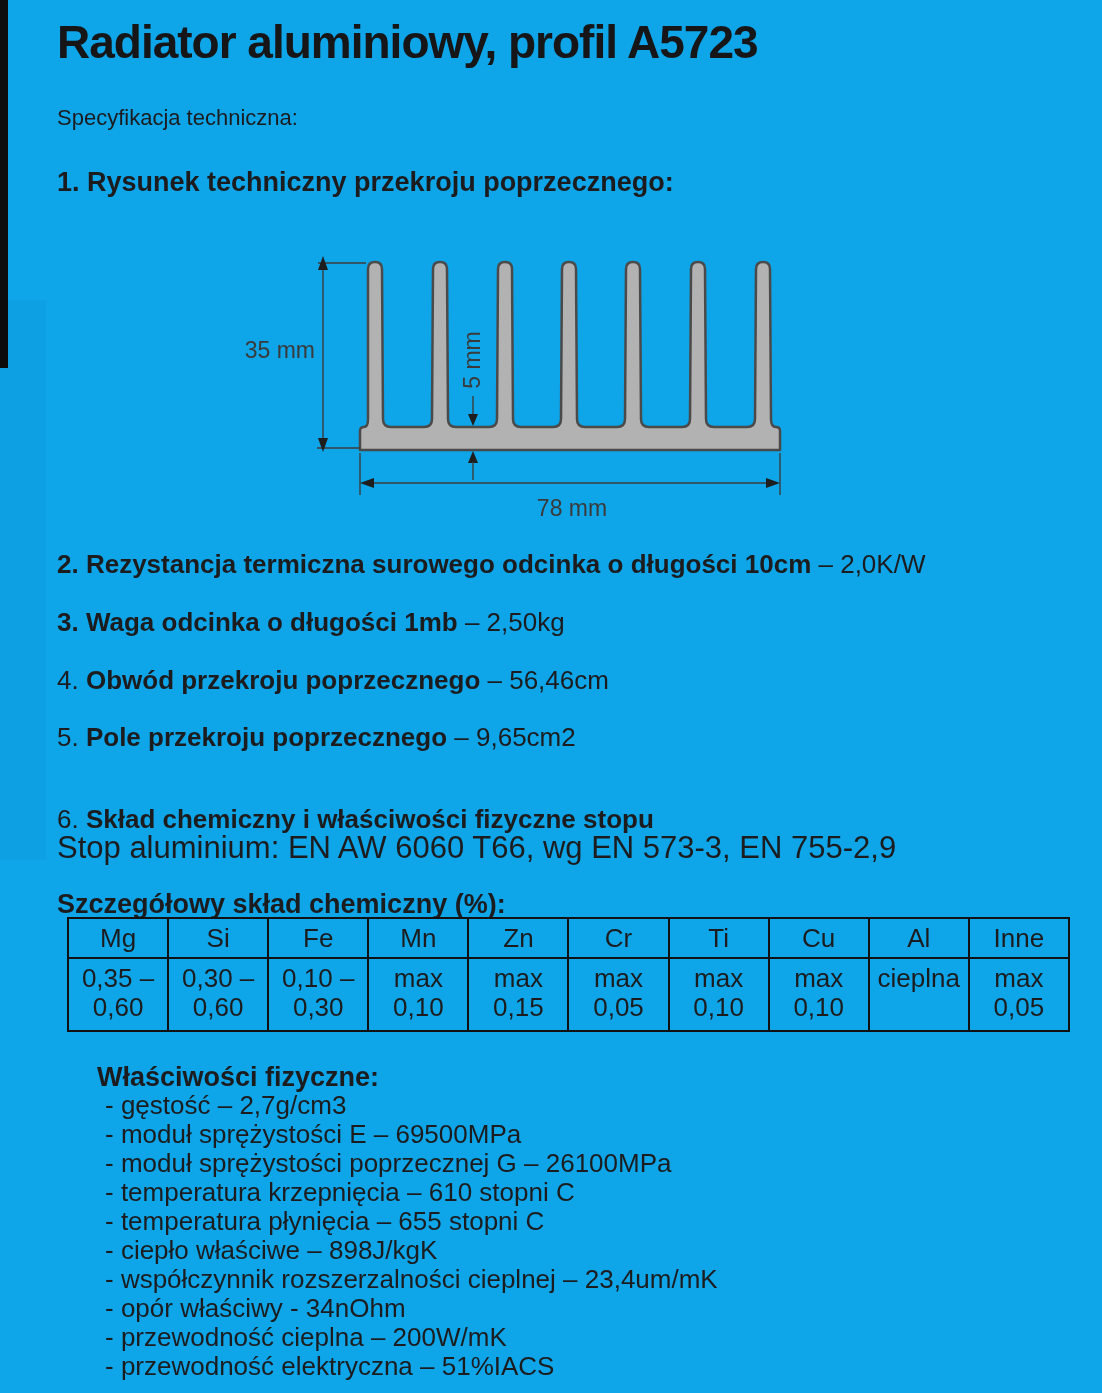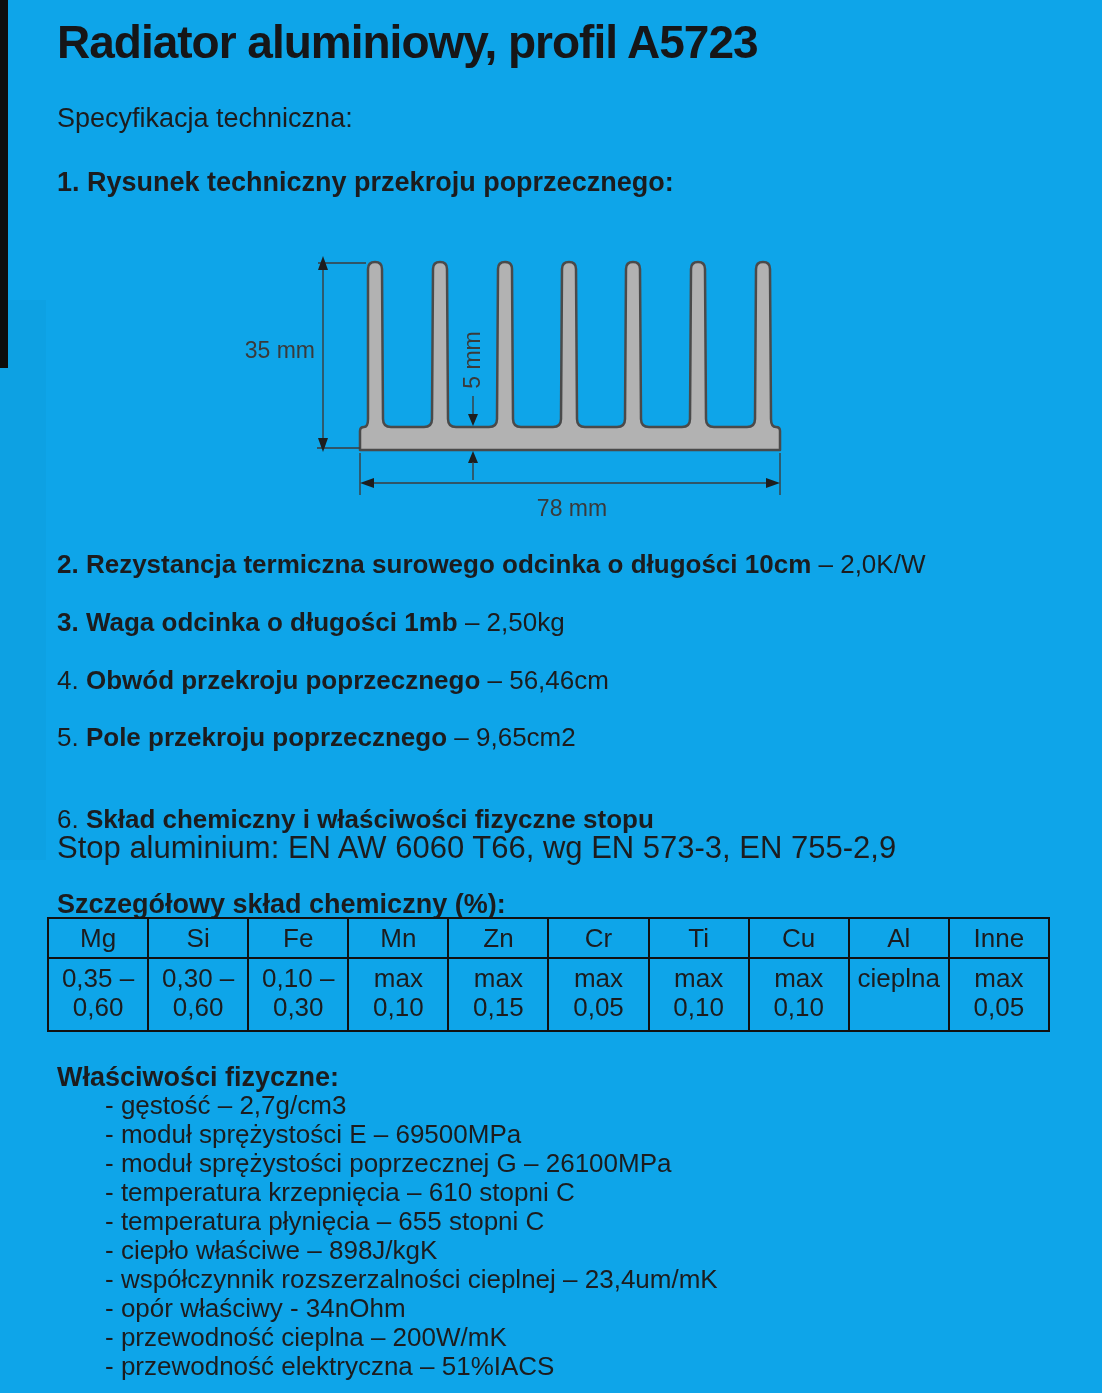--- a/index.html
+++ b/index.html
@@ -18,39 +18,39 @@
   }
   .scan-shade{
     position:absolute;left:0;top:300px;width:46px;height:560px;
     background:rgba(0,0,0,0.025);
   }
   .abs{position:absolute;left:57px;}
   h1.title{
     margin:0;top:16px;font-size:46px;line-height:1.15;font-weight:bold;
     letter-spacing:-1px;color:#161618;
   }
-  .subtitle{top:101px;font-size:27px;line-height:34px;}
+  .subtitle{top:101px;font-size:22px;line-height:34px;}
   .sec1{top:166px;font-size:27px;line-height:32px;font-weight:bold;}
   .drawing{position:absolute;left:230px;top:240px;width:580px;height:290px;}
   .spec{font-size:26px;line-height:31px;white-space:nowrap;}
   .spec .b{font-weight:bold;}
   .alloy{top:832px;font-size:31px;line-height:32px;}
   .tbl-title{top:889px;font-size:27px;line-height:31px;font-weight:bold;}
   table.chem{
-    position:absolute;left:47px;top:917px;width:1003px;
+    position:absolute;left:67px;top:917px;width:1003px;
     border-collapse:collapse;table-layout:fixed;
     font-size:26px;
   }
   table.chem th,table.chem td{
     border:2px solid #111;text-align:center;font-weight:normal;
     padding:0;
   }
   table.chem th{height:38px;vertical-align:middle;}
   table.chem td{height:66px;vertical-align:top;padding-top:5px;line-height:29px;}
-  .props-head{top:1062px;font-size:27px;line-height:30px;font-weight:bold;}
+  .props-head{top:1062px;font-size:27px;line-height:30px;font-weight:bold;margin-left:40px;}
   .props{top:1091px;font-size:26px;line-height:29px;}
   .props div{white-space:nowrap;margin-left:48px;}
   svg text{font-family:"Liberation Sans", sans-serif;}
 </style>
 </head>
 <body>
 
 <div class="page">
 
   <div class="scan-strip"></div>

